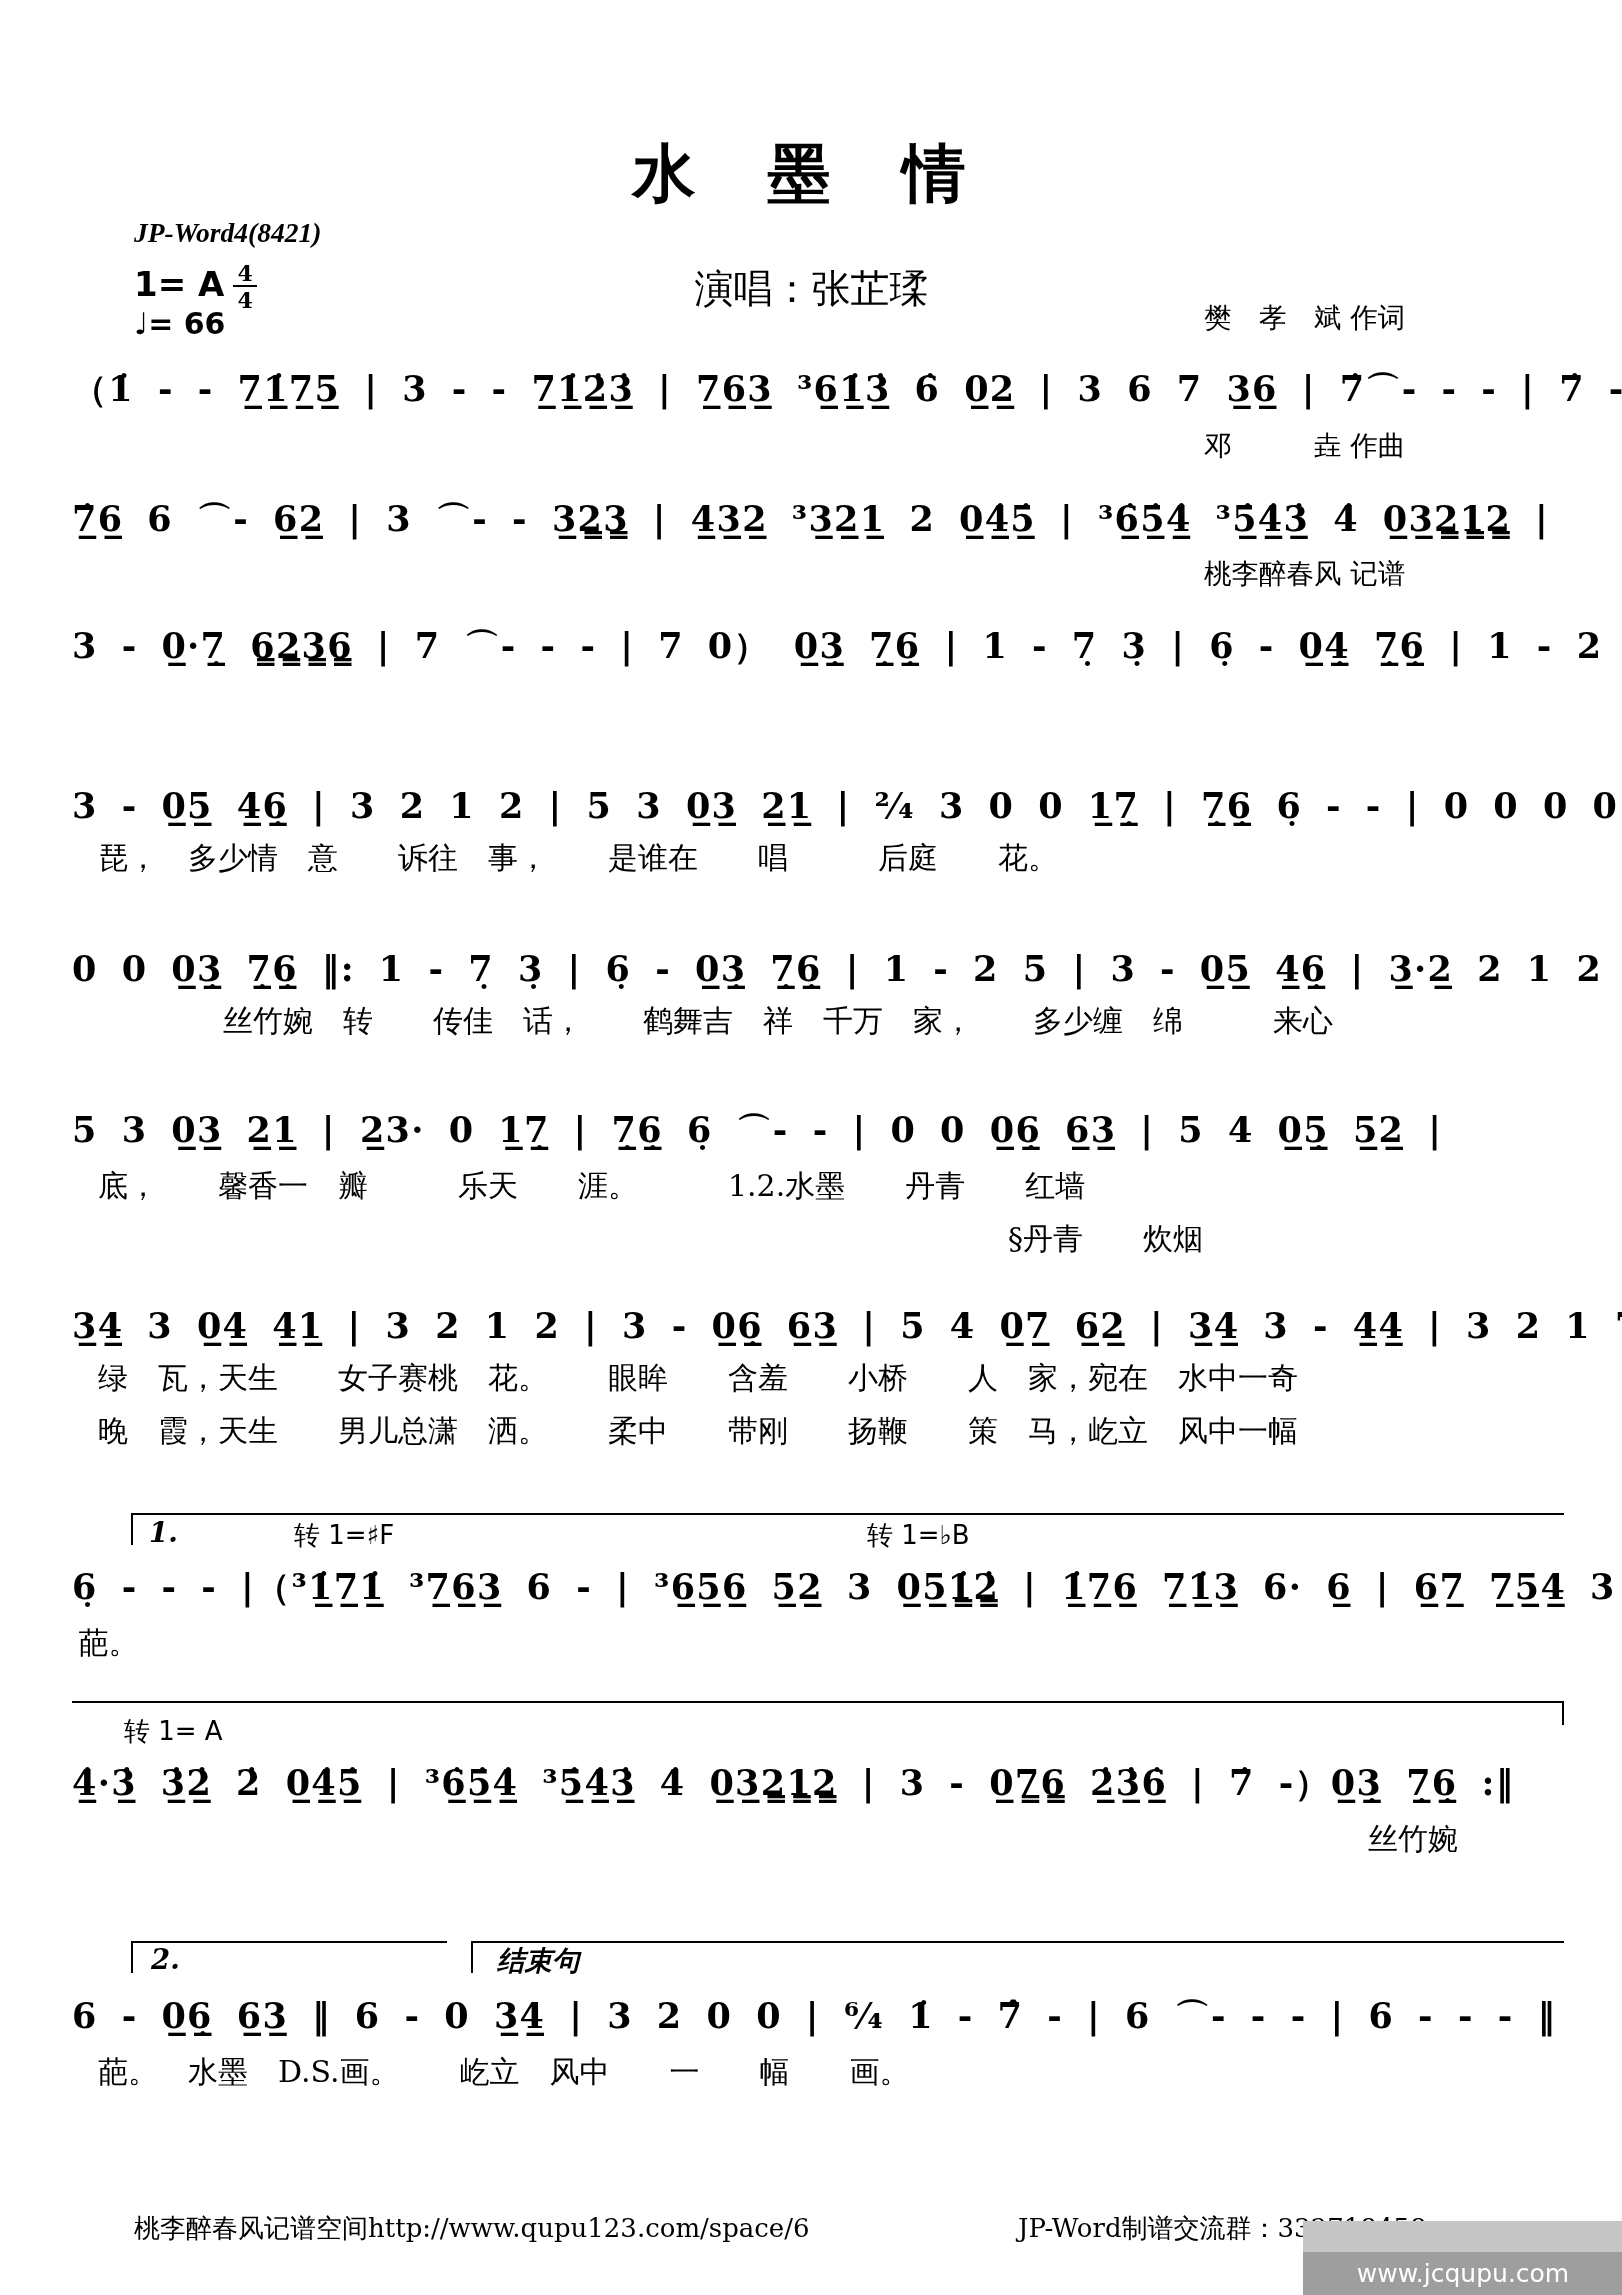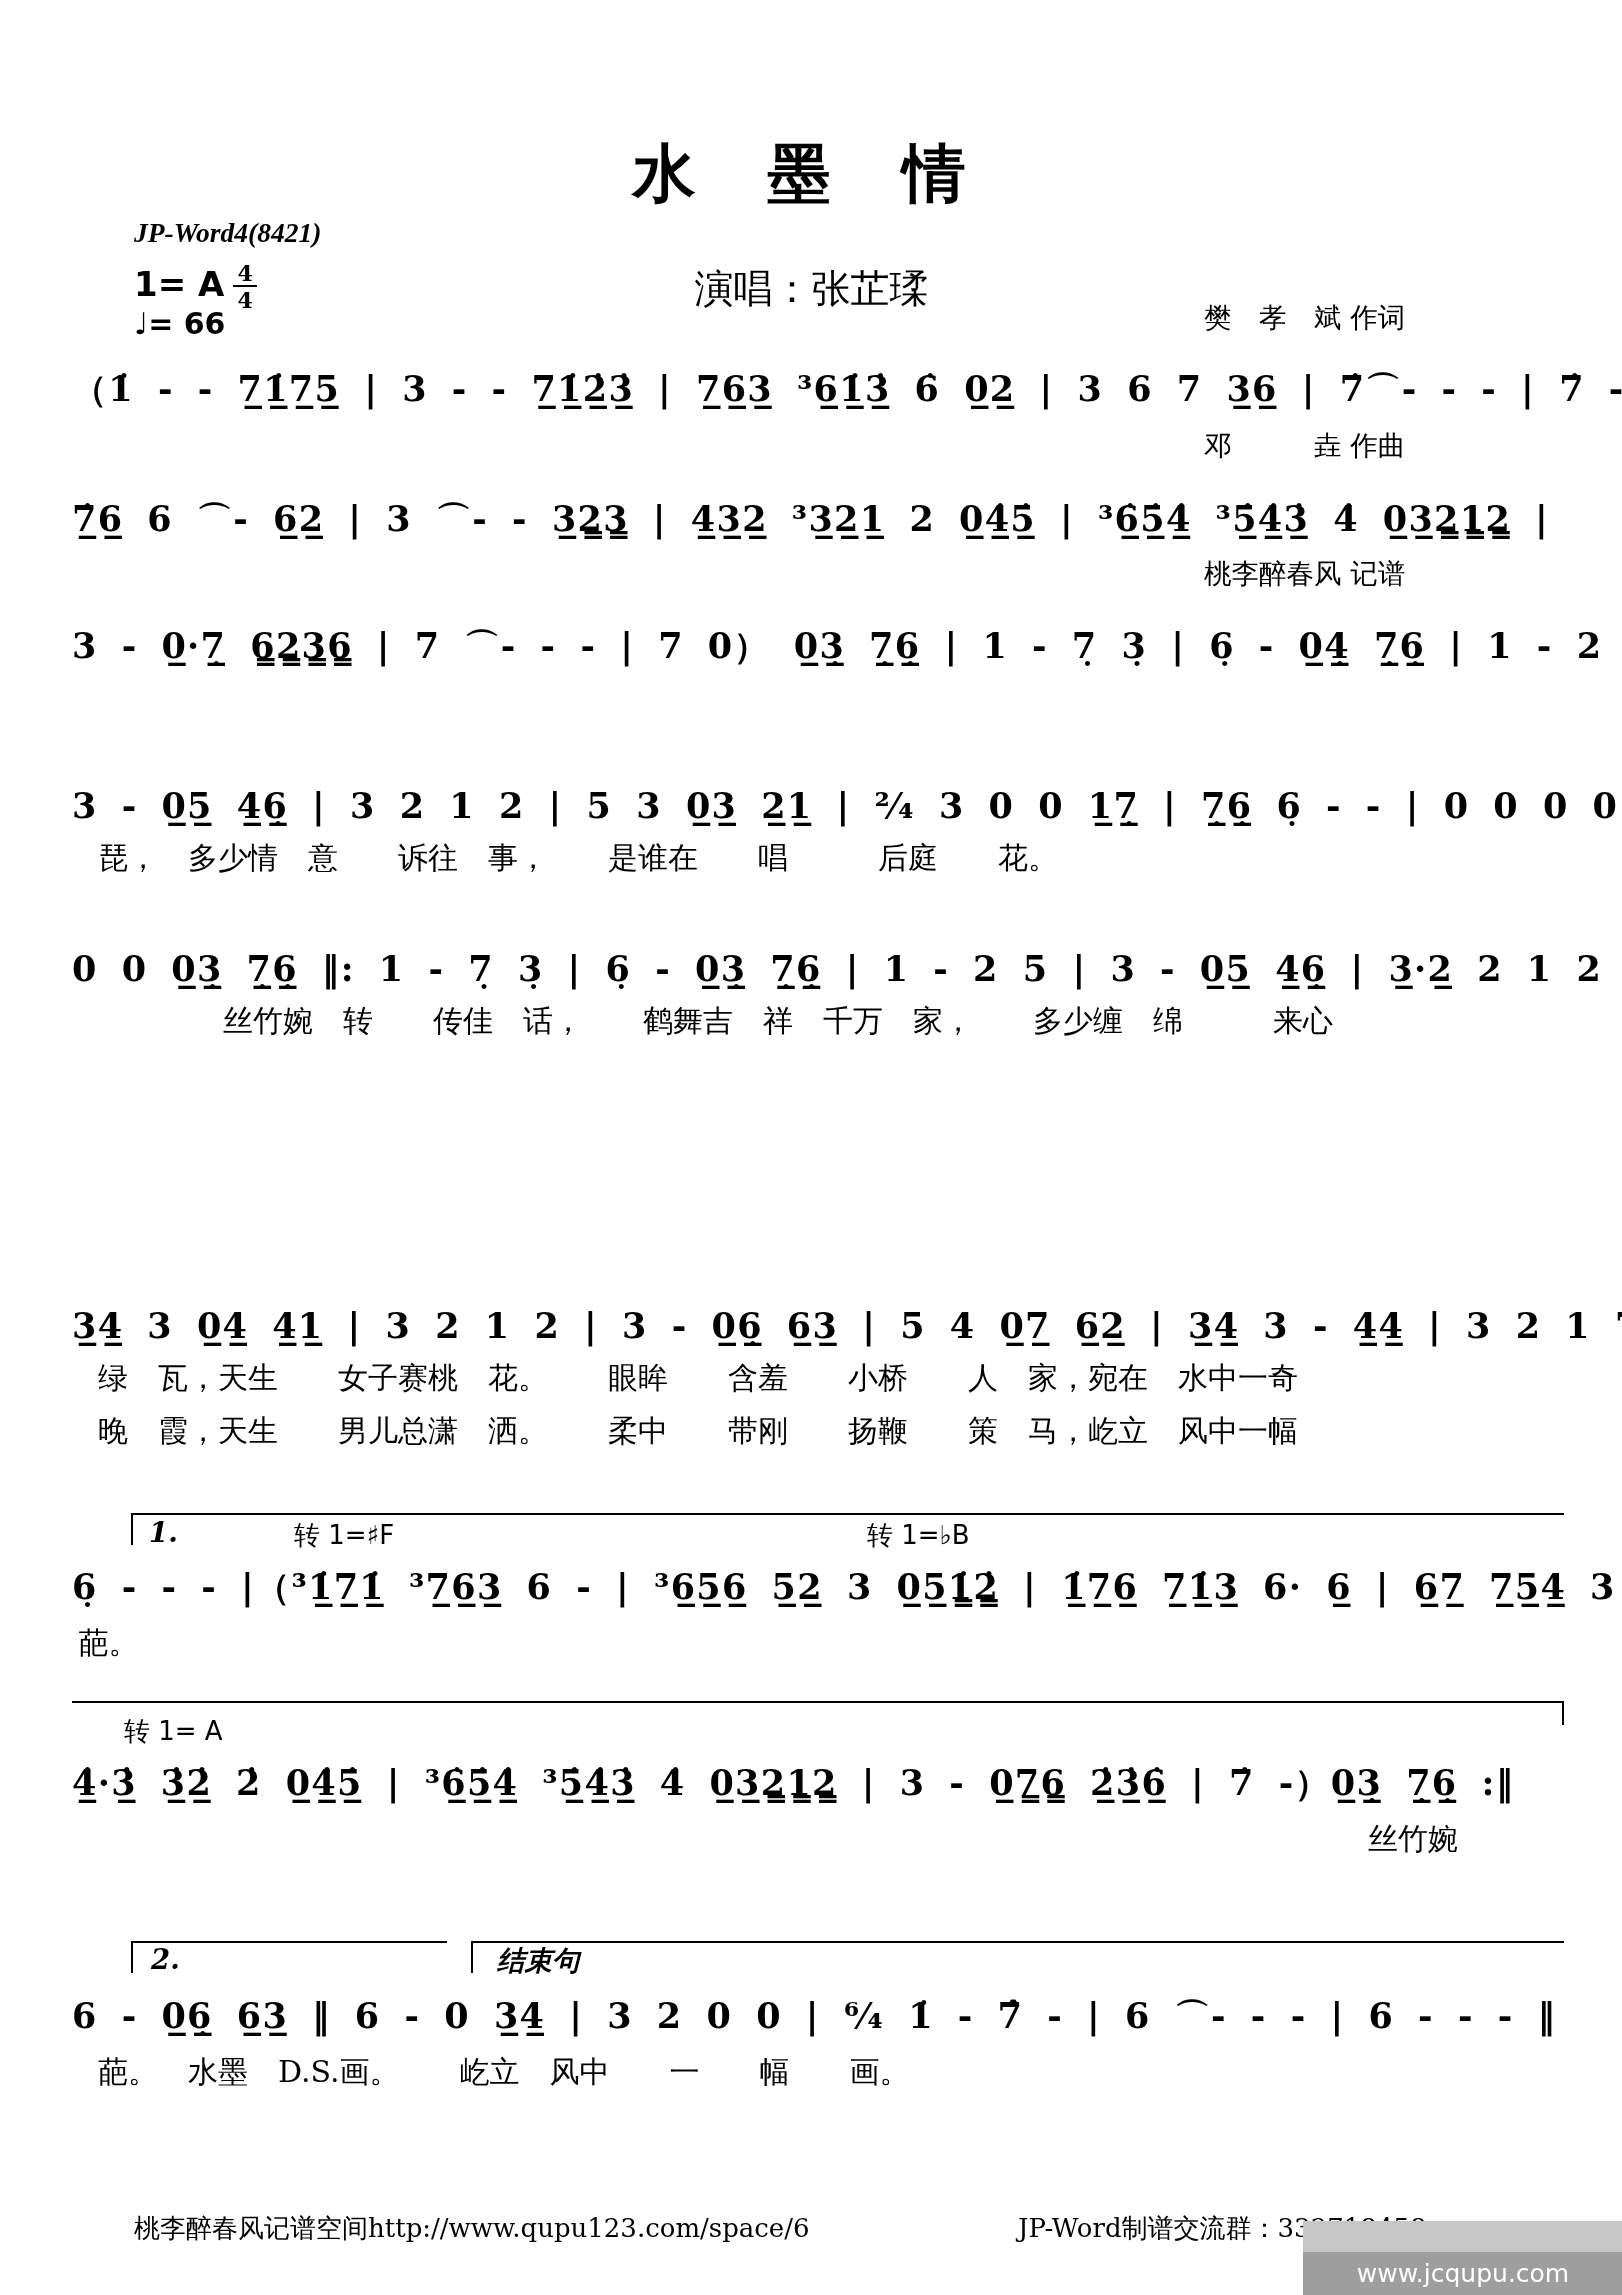--- a/index.html
+++ b/index.html
@@ -73,20 +73,25 @@
   <div class="sys" style="top:785px">
     <div class="notes">3 - 0̲5̲ 4̲6̲̣ | 3 2 1 2 | 5 3 0̲3̲ 2̲1̲ | ²⁄₄ 3 0 0 1̲7̲̣ | 7̲̣6̲̣ 6̣ - - | 0 0 0 0 |</div>
     <div class="lyr" style="margin-left:26px">琵，　多少情　意　　诉往　事，　　是谁在　　唱　　　后庭　　花。</div>
   </div>
 
   <div class="sys" style="top:948px">
     <div class="notes">0 0 0̲3̲̣ 7̲̣6̲̣ ‖: 1 - 7̣ 3̣ | 6̣ - 0̲3̲̣ 7̲̣6̲̣ | 1 - 2 5 | 3 - 0̲5̲ 4̲6̲̣ | 3̲·2̲ 2 1 2 |</div>
     <div class="lyr" style="margin-left:151px">丝竹婉　转　　传佳　话，　　鹤舞吉　祥　千万　家，　　多少缠　绵　　　来心</div>
   </div>
 
+  <div class="sys" style="top:1107px">
+    <div class="notes">5 3 0̲3̲ 2̲1̲ | 2̲3· 0 1̲7̲̣ | 7̲̣6̲̣ 6̣ ⌒- - | 0 0 0̲6̲̣ 6̲3̲ | 5 4 0̲5̲̣ 5̲2̲ |</div>
+    <div class="lyr" style="margin-left:26px">底，　　馨香一　瓣　　　乐天　　涯。　　　1.2.水墨　　丹青　　红墙</div>
+    <div class="lyr" style="margin-left:936px">§丹青　　炊烟</div>
+  </div>
 
   <div class="sys" style="top:1305px">
     <div class="notes">3̲4̲ 3 0̲4̲ 4̲1̲ | 3 2 1 2 | 3 - 0̲6̲̣ 6̲3̲ | 5 4 0̲7̲ 6̲2̲ | 3̲4̲ 3 - 4̲4̲ | 3 2 1 7̣ |</div>
     <div class="lyr" style="margin-left:26px">绿　瓦，天生　　女子赛桃　花。　　眼眸　　含羞　　小桥　　人　家，宛在　水中一奇</div>
     <div class="lyr" style="margin-left:26px">晚　霞，天生　　男儿总潇　洒。　　柔中　　带刚　　扬鞭　　策　马，屹立　风中一幅</div>
   </div>
 
   <div class="sys" style="top:1564px">
     <div class="volta" style="top:-51px;left:59px;right:0;"></div>
     <span class="volta-label" style="top:-48px;left:77px;">1.</span>

